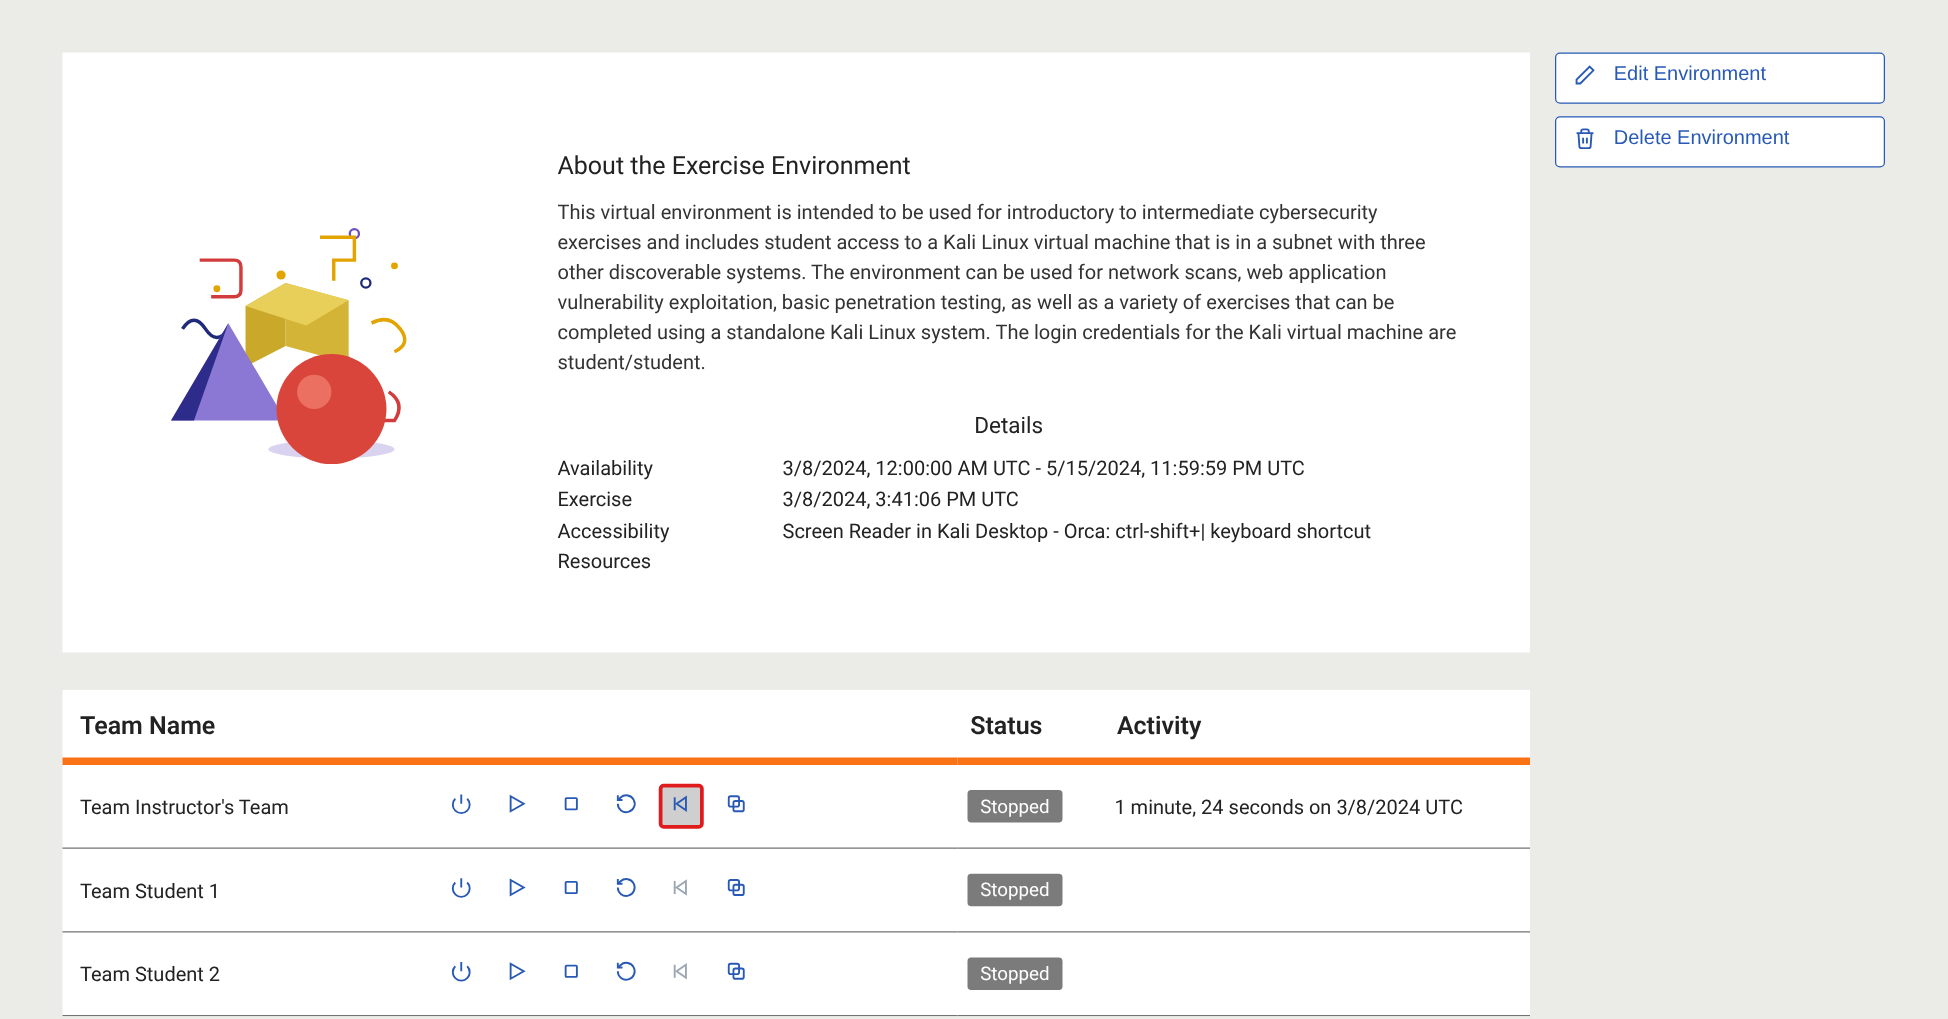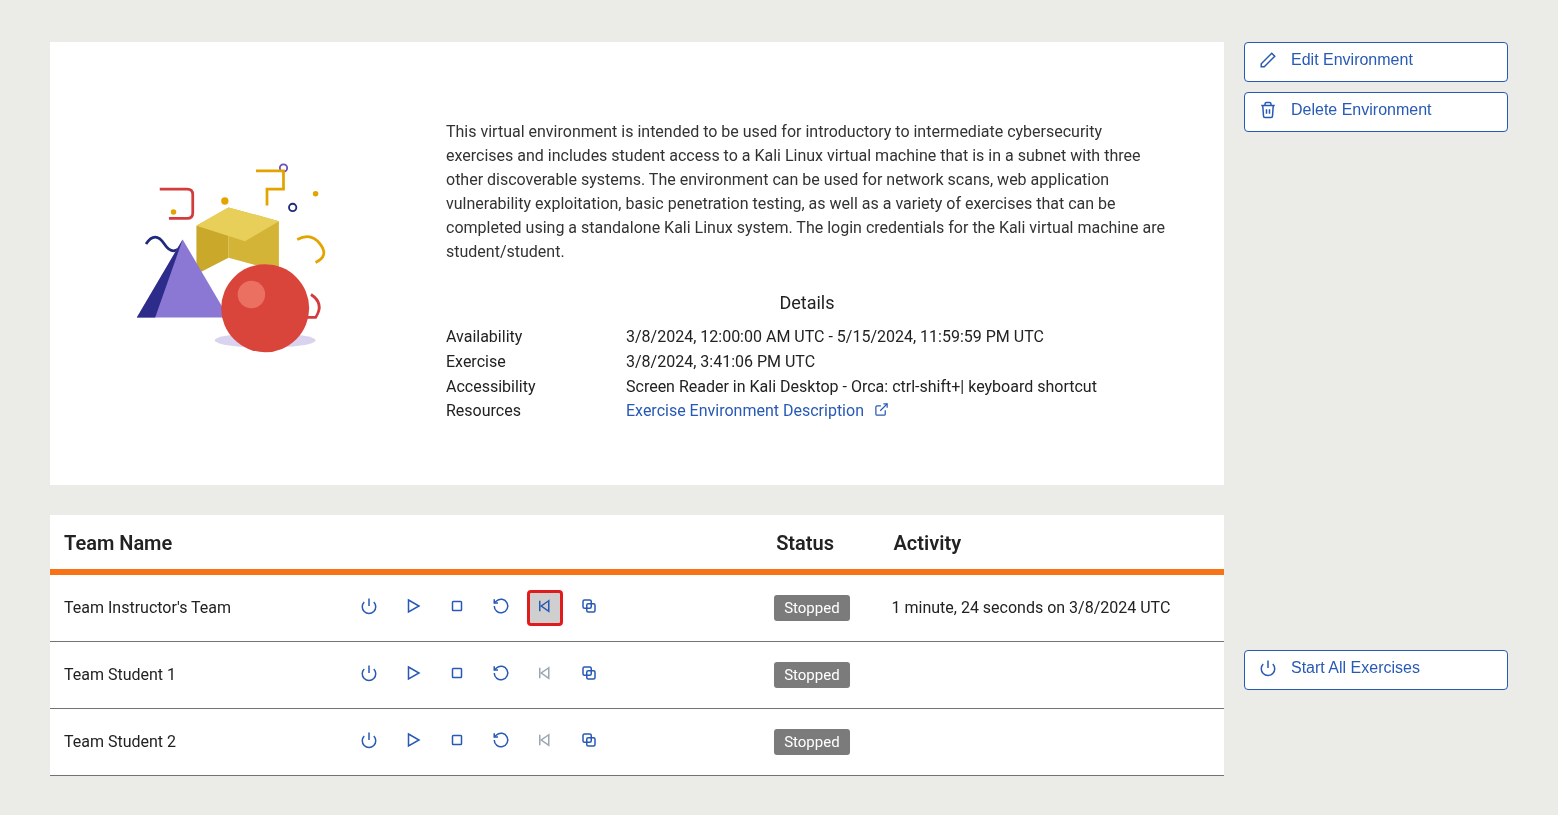--- a/index.html
+++ b/index.html
@@ -103,50 +103,39 @@
           <polygon points="60,90 110,175 10,175" fill="#8a78d4"></polygon>
           <polygon points="60,90 30,175 10,175" fill="#2e2c8a"></polygon>
 
           <ellipse cx="150" cy="200" rx="55" ry="8" fill="#6c4fc1" opacity="0.25"></ellipse>
           <circle cx="150" cy="165" r="48" fill="#d9453a"></circle>
           <circle cx="135" cy="150" r="15" fill="#ef7a6b" opacity="0.8"></circle>
         </svg>
       </div>
 
       <div class="about-content">
+        <h2>About the Exercise Environment</h2>
         <p>This virtual environment is intended to be used for introductory to intermediate cybersecurity exercises and includes student access to a Kali Linux virtual machine that is in a subnet with three other discoverable systems. The environment can be used for network scans, web application vulnerability exploitation, basic penetration testing, as well as a variety of exercises that can be completed using a standalone Kali Linux system. The login credentials for the Kali virtual machine are student/student.</p>
 
         <div class="details-h">Details</div>
 
         <div class="details-row">
           <span class="label">Availability</span>
           <span class="value">3/8/2024, 12:00:00 AM UTC - 5/15/2024, 11:59:59 PM UTC</span>
         </div>
         <div class="details-row">
           <span class="label">Exercise</span>
           <span class="value">3/8/2024, 3:41:06 PM UTC</span>
         </div>
         <div class="details-row">
           <span class="label">Accessibility</span>
           <span class="value">Screen Reader in Kali Desktop - Orca: ctrl-shift+| keyboard shortcut</span>
         </div>
         <div class="details-row">
           <span class="label">Resources</span>
-          <span class="value">
-            <a href="#">
-              <span>Exercise Environment Description</span>
-              <span class="ext-link-icon">
-                <svg width="15" height="15" viewBox="0 0 24 24" fill="none" stroke="#2759b5" stroke-width="2">
-                  <path d="M18 13v6a2 2 0 0 1-2 2H5a2 2 0 0 1-2-2V8a2 2 0 0 1 2-2h6"></path>
-                  <polyline points="15 3 21 3 21 9"></polyline>
-                    <line x1="10" y1="14" x2="21" y2="3"></line>
-                </svg>
-              </span>
-            </a>
-          </span>
         </div>
       </div>
     </div>
 
     <div class="card table-card">
       <table>
         <thead>
           <tr>
             <th style="width:25%">Team Name</th>
             <th style="width:36%"></th>
@@ -306,23 +295,14 @@
             <path d="M19 6l-1 14a2 2 0 0 1-2 2H8a2 2 0 0 1-2-2L5 6"></path>
           <path d="M10 11v6M14 11v6"></path>
             <path d="M8 6V4a2 2 0 0 1 2-2h4a2 2 0 0 1 2 2v2"></path>
         </svg>
       </span>
       <span>Delete Environment</span>
     </button>
 
     <div style="height:498px"></div>
 
-    <button class="side-btn">
-      <span>
-        <svg viewBox="0 0 24 24" fill="none" stroke="currentColor" stroke-width="2">
-          <path d="M18.36 6.64a9 9 0 1 1-12.73 0"></path>
-            <line x1="12" y1="2" x2="12" y2="12"></line>
-        </svg>
-      </span>
-      <span>Start All Exercises</span>
-    </button>
   </div>
 </div>
 
 </body></html>

